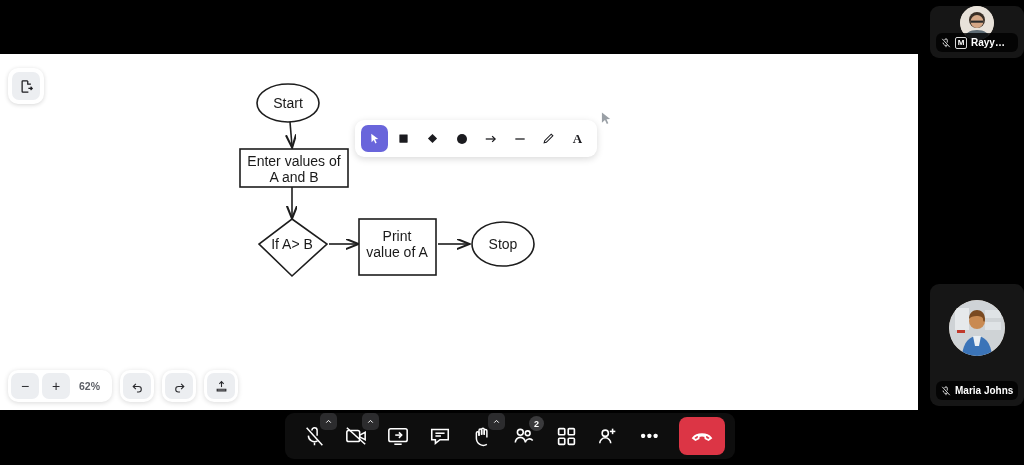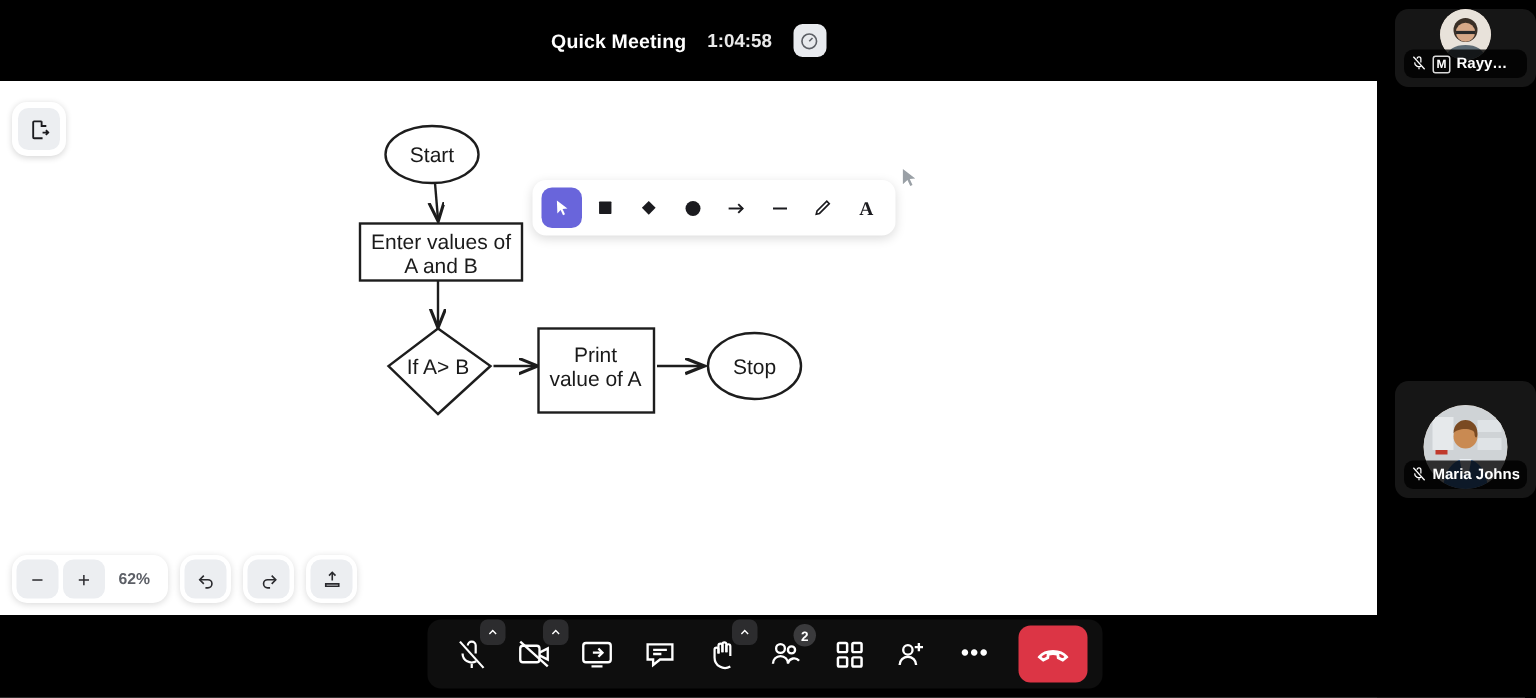--- a/index.html
+++ b/index.html
@@ -152,30 +152,20 @@
     width: 46px; height: 38px; border-radius: 8px; background: #dc3545;
     display: flex; align-items: center; justify-content: center; margin-left: 6px;
   }
   .dots { letter-spacing: 1px; font-size: 15px; font-weight: 700; line-height: 0; }
 </style>
 </head>
 <body>
 
 <div id="app">
 
-  <div class="topbar">
-    <span class="meeting-title">Quick Meeting</span>
-    <span class="meeting-timer">1:04:58</span>
-    <span class="gauge-btn">
-      <svg width="13" height="13" viewBox="0 0 24 24" fill="none" stroke="#5c5f66" stroke-width="2">
-        <circle cx="12" cy="12" r="9"></circle>
-          <path d="M12 12l4-4"></path>
-      </svg>
-    </span>
-  </div>
 
   <div class="canvas">
 
     <div class="file-panel">
       <span class="inner">
         <svg width="15" height="15" viewBox="0 0 24 24" fill="none" stroke="#1b1b1f" stroke-width="2">
           <path d="M14 3H6a1 1 0 0 0-1 1v16a1 1 0 0 0 1 1h9"></path>
           <path d="M14 3v5h5"></path>
             <path d="M15 15h6"></path>
             <path d="M18.5 12.5L21 15l-2.5 2.5"></path>
@@ -319,21 +309,21 @@
                 <path d="M12 19v3"></path>
                 <path d="M3 2l18 20"></path>
             </svg>
           </span>
           <span class="mbadge">M</span>
           <span class="nm">Rayy…</span>
         </div>
       </div>
     </div>
 
-    <div class="tile" style="top:254px;height:78px">
+    <div class="tile" style="top:284px;height:122px">
       <div class="tile-body">
         <span class="avatar" style="width:56px;height:56px;top:44px">
           <svg width="56" height="56" viewBox="0 0 56 56">
             <circle cx="28" cy="28" r="28" fill="#cfd3d6"></circle>
             <rect x="6" y="8" width="14" height="22" fill="#e6e9eb"></rect>
             <rect x="36" y="10" width="16" height="8" fill="#dfe3e6"></rect>
             <rect x="36" y="22" width="16" height="8" fill="#dfe3e6"></rect>
             <rect x="8" y="30" width="8" height="3" fill="#c0392b"></rect>
             <circle cx="28" cy="21" r="8" fill="#c98a52"></circle>
             <path d="M20 19c0-6 4-9 8-9s8 3 8 9c0 4-2 3-2 0 0-4-12-4-14 0z" fill="#7a4a22"></path>

